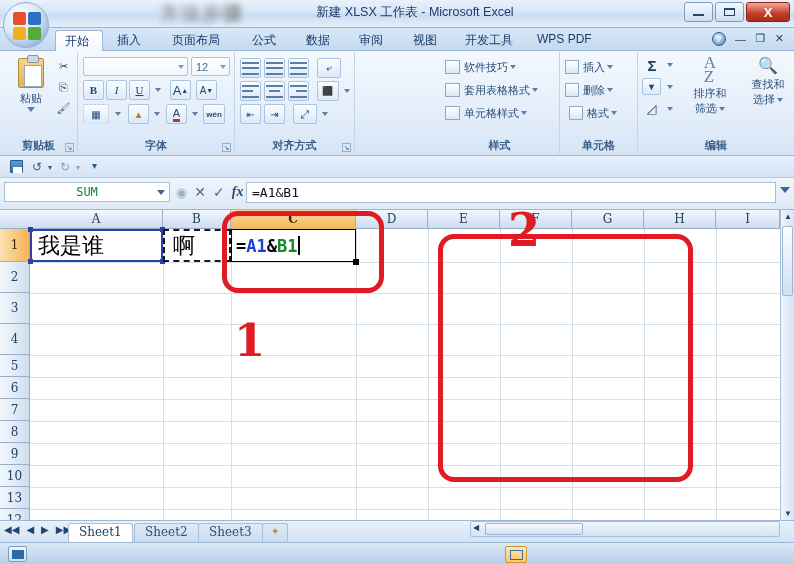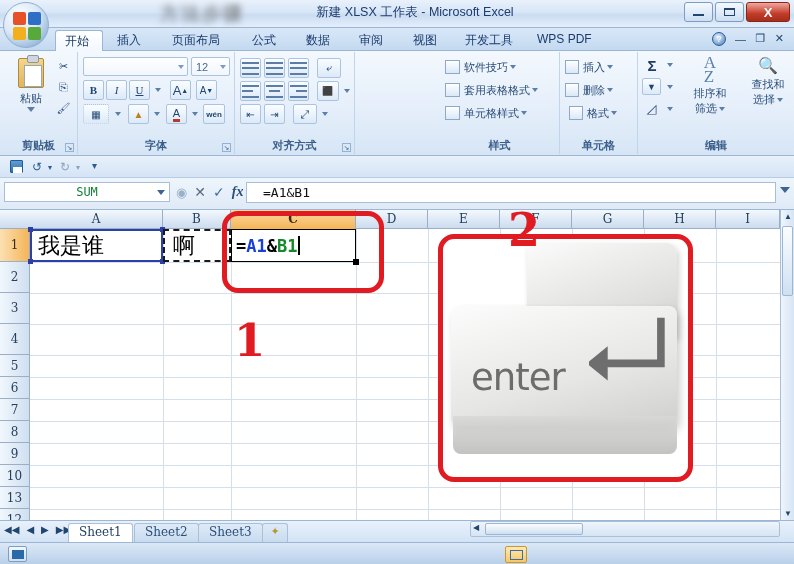--- a/index.html
+++ b/index.html
@@ -145,21 +145,21 @@
   }
   .namebox .arrow{ position:absolute; right:4px; top:7px;
     border-left:4px solid transparent;border-right:4px solid transparent;border-top:5px solid #3d6590;}
   .fbtns{ position:absolute; left:176px; top:4px; display:flex; align-items:center; gap:7px; height:20px;}
   .fbtn{ font-size:14px; }
   .fx{ font-style:italic; font-family:"Liberation Serif", serif; font-weight:bold; color:#2b4f78; }
   .fbox{
     position:absolute; left:246px; top:4px; width:530px; height:21px;
     background:#fff; border:1px solid #a9bfd8;
     font-family:"DejaVu Sans Mono", monospace; font-size:13px; color:#111;
-    display:flex; align-items:center; padding-left:16px;
+    display:flex; align-items:center; padding-left:5px;
   }
   .fbar-exp{ position:absolute; right:4px; top:9px;
     border-left:5px solid transparent;border-right:5px solid transparent;border-top:6px solid #3d6590;}
 
   
   .gridwrap{ position:absolute; left:0; top:210px; width:794px; height:310px; background:#fff; overflow:hidden;}
   .colhead{
     position:absolute; left:0; top:0; height:19px; width:794px;
     background:linear-gradient(180deg,#f3f8fd,#ccdcef);
     border-bottom:1px solid #9aafc6;
@@ -637,29 +637,20 @@
           <span class="fA">A1</span>
           <span class="fPlain">&amp;</span>
           <span class="fB">B1</span>
           <span class="tcursor"></span>
       </div>
     </div>
 
     <div class="ann-rect" style="left:222px;top:1px;width:162px;height:82px;"></div>
     <div class="ann-num" style="left:234px;top:108px;font-size:45px;">1</div>
 
-    <div class="keyphoto" style="left:441px;top:28px;width:250px;height:240px;">
-      <div class="key-top"></div>
-      <div class="key-main"></div>
-      <div class="key-base"></div>
-      <div class="key-label">enter</div>
-      <svg class="key-arrow" viewBox="0 0 86 72">
-        <path d="M78 4 L78 48 L26 48 L26 34 L4 52 L26 70 L26 56 L86 56 L86 4 Z" fill="#6e6e6e" transform="translate(-6,-2) scale(0.95)"></path>
-      </svg>
-    </div>
     <div class="ann-rect" style="left:438px;top:24px;width:255px;height:248px;"></div>
     <div class="ann-num" style="left:508px;top:-3px;font-size:46px;">2</div>
 
   </div>
 
   <div class="vscroll">
     <div class="sbarrow" style="top:2px;">▲</div>
     <div class="vthumb"></div>
     <div class="sbarrow" style="bottom:2px;">▼</div>
   </div>

